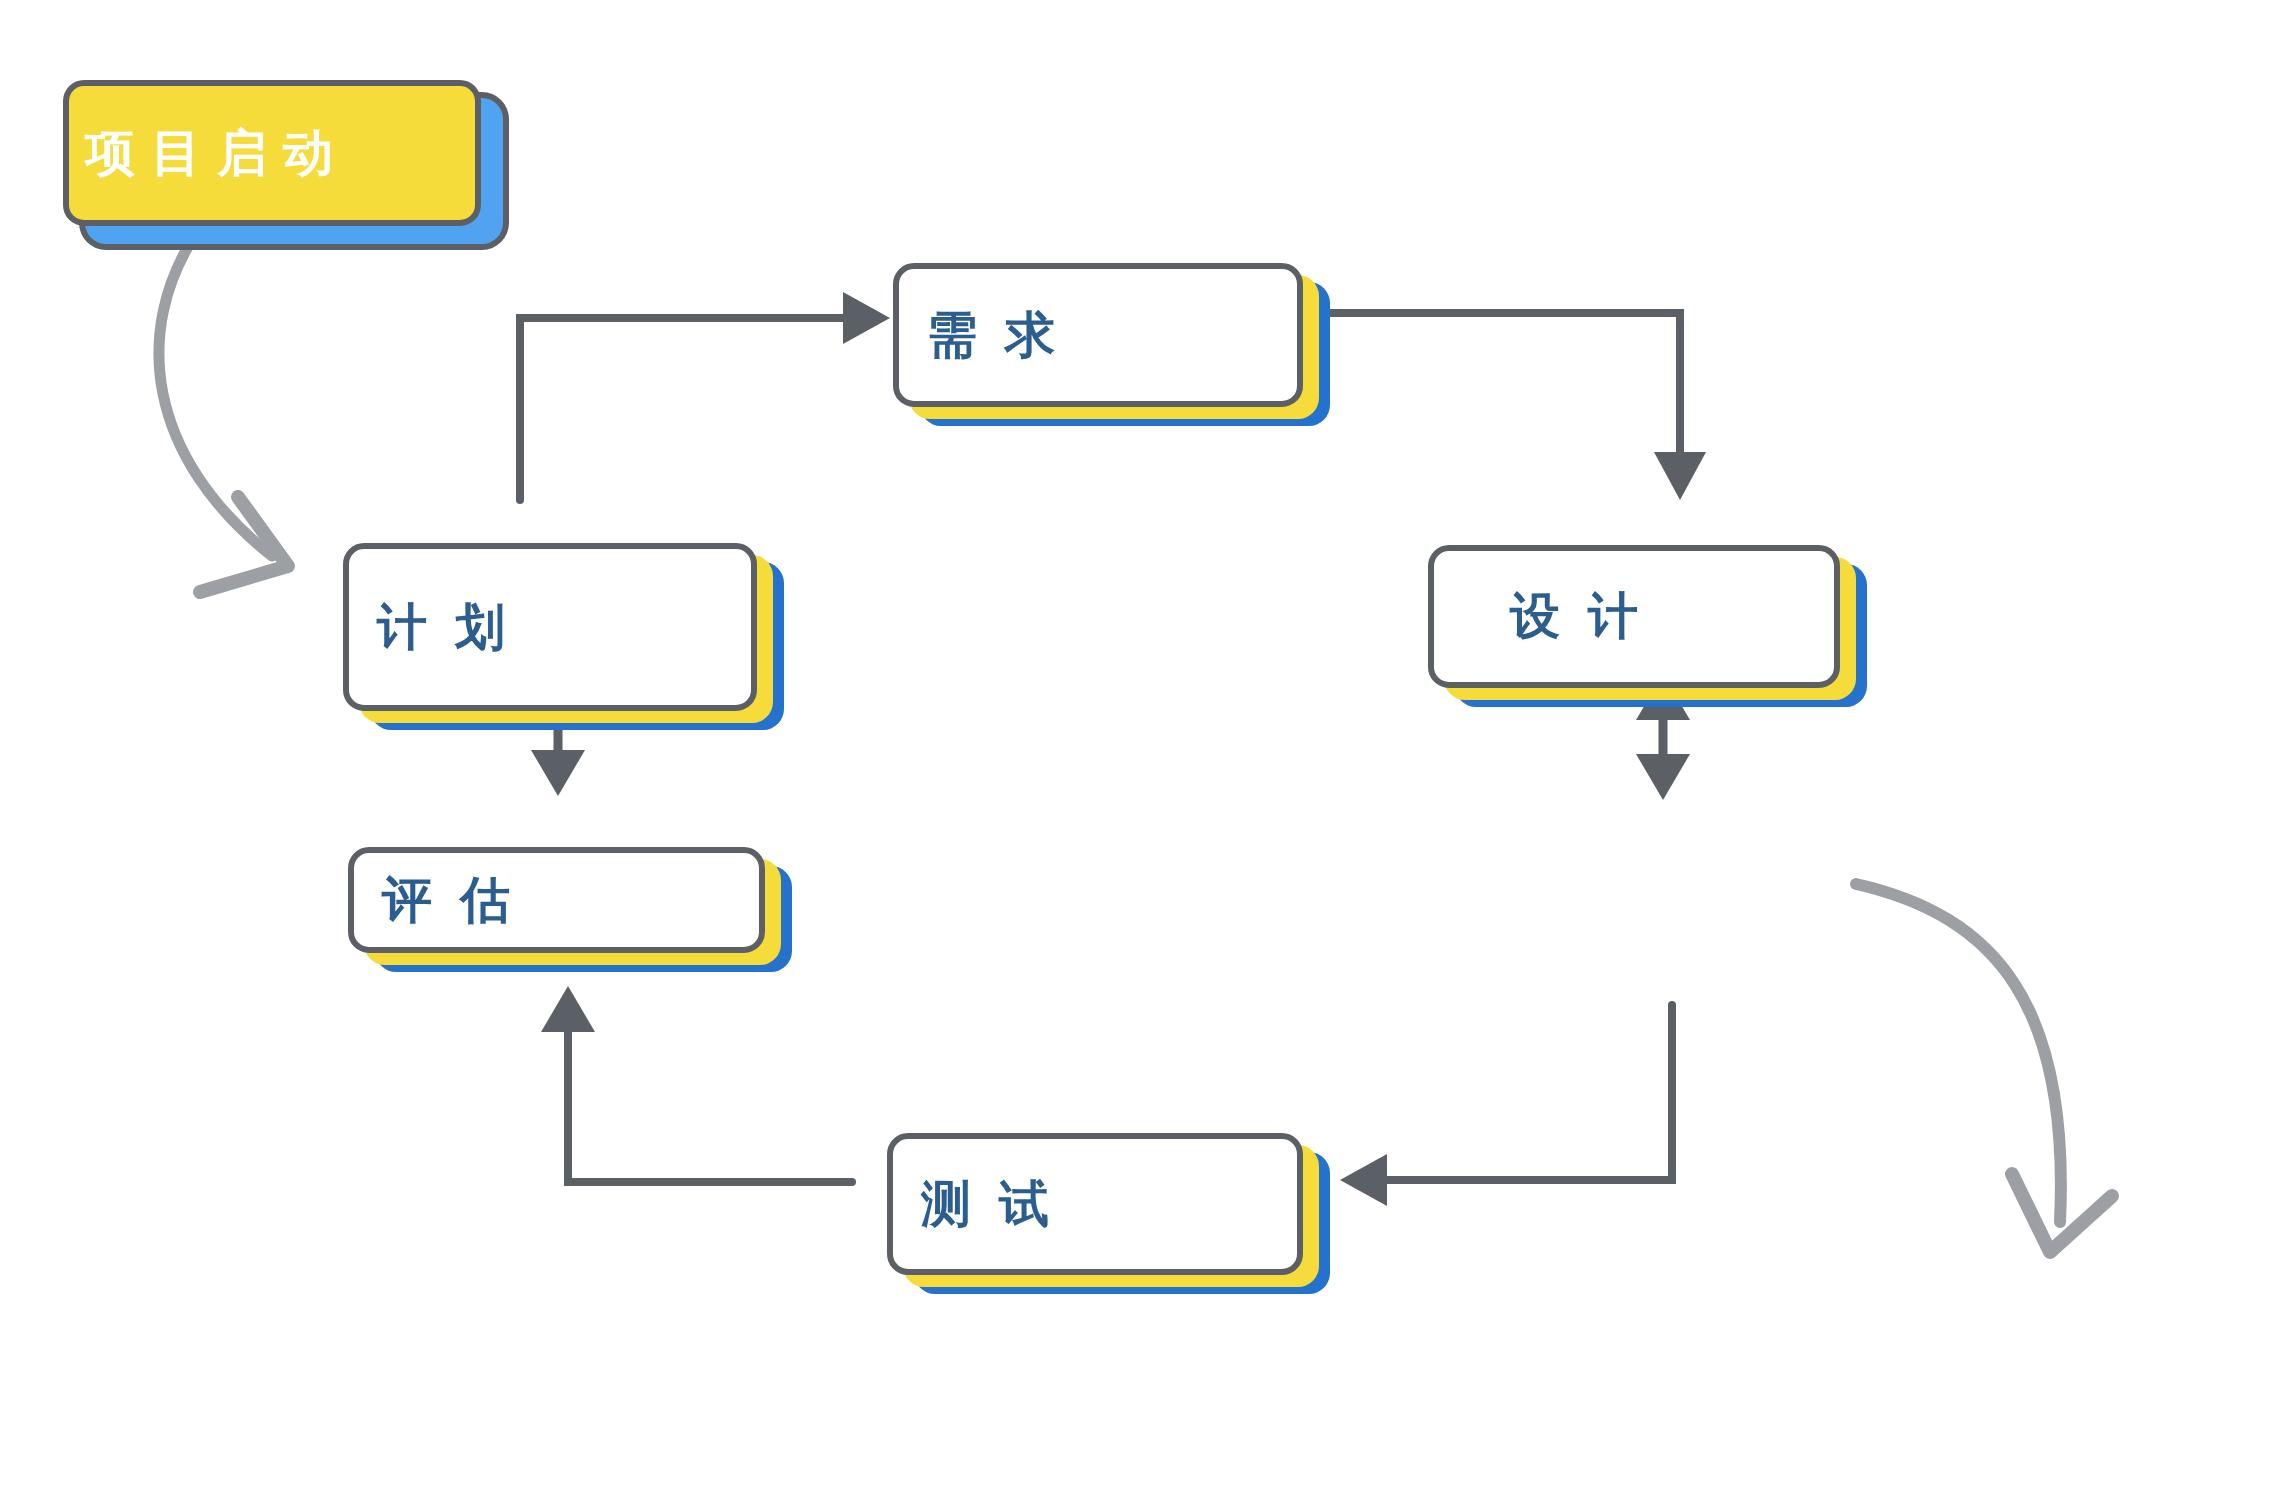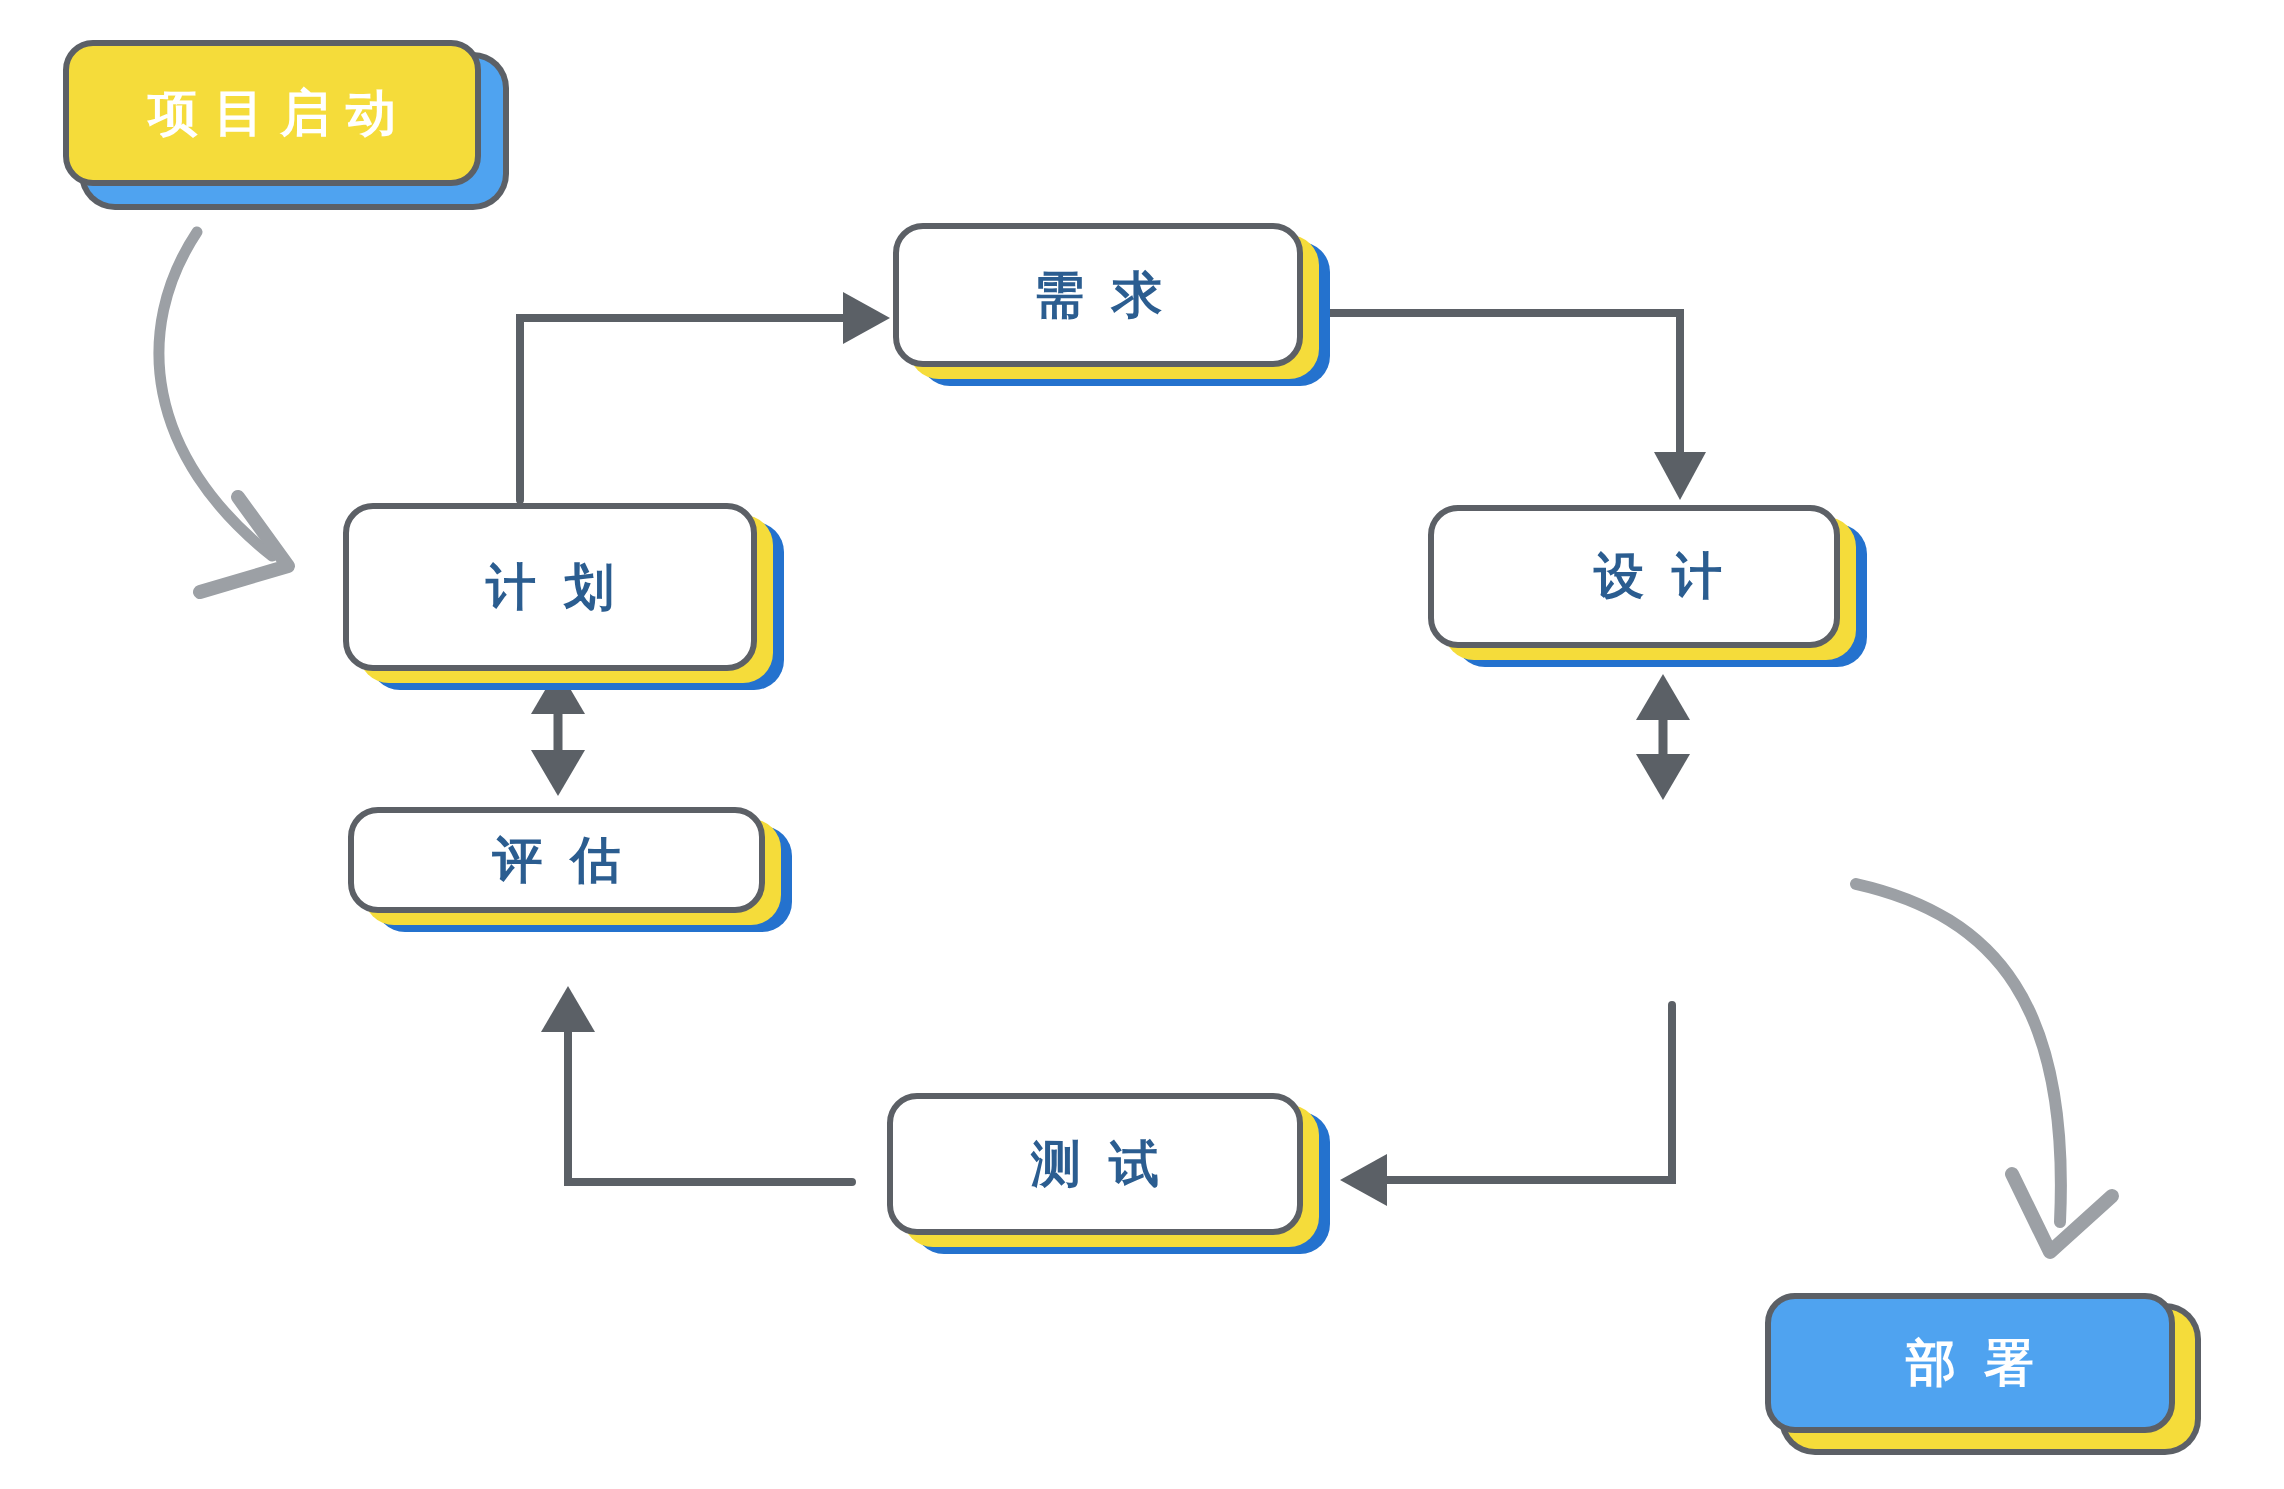--- a/index.html
+++ b/index.html
@@ -18,24 +18,25 @@
   .arrows {
     position: absolute;
     inset: 0;
     z-index: 1;
   }
   .node {
     position: absolute;
     z-index: 2;
     box-sizing: border-box;
     border: 6px solid #5c6066;
-    border-radius: 30px;
+    border-radius: 21px;
     display: flex;
     align-items: center;
-    justify-content: center;
+    justify-content: flex-start;
+    margin-top: 40px;
   }
   .node--white {
     background: #ffffff;
     color: #2b5d90;
     box-shadow: 16px 12px 0 0 #f5dc3a, 27px 19px 0 0 #2472ce;
   }
   .node--yellow {
     background: #f5dc3a;
     color: #ffffff;
     box-shadow: 22px 18px 0 0 #4fa3f0, 22px 18px 0 6px #5c6066;
@@ -126,17 +127,14 @@
 
   <div class="node node--white" style="left:348px; top:807px; width:417px; height:106px;">
     <span class="node__label">评估</span>
   </div>
 
 
   <div class="node node--white" style="left:887px; top:1093px; width:416px; height:142px;">
     <span class="node__label">测试</span>
   </div>
 
-  <div class="node node--blue" style="left:1765px; top:1293px; width:410px; height:140px;">
-    <span class="node__label">部署</span>
-  </div>
 
 </div>
 
 </body></html>

